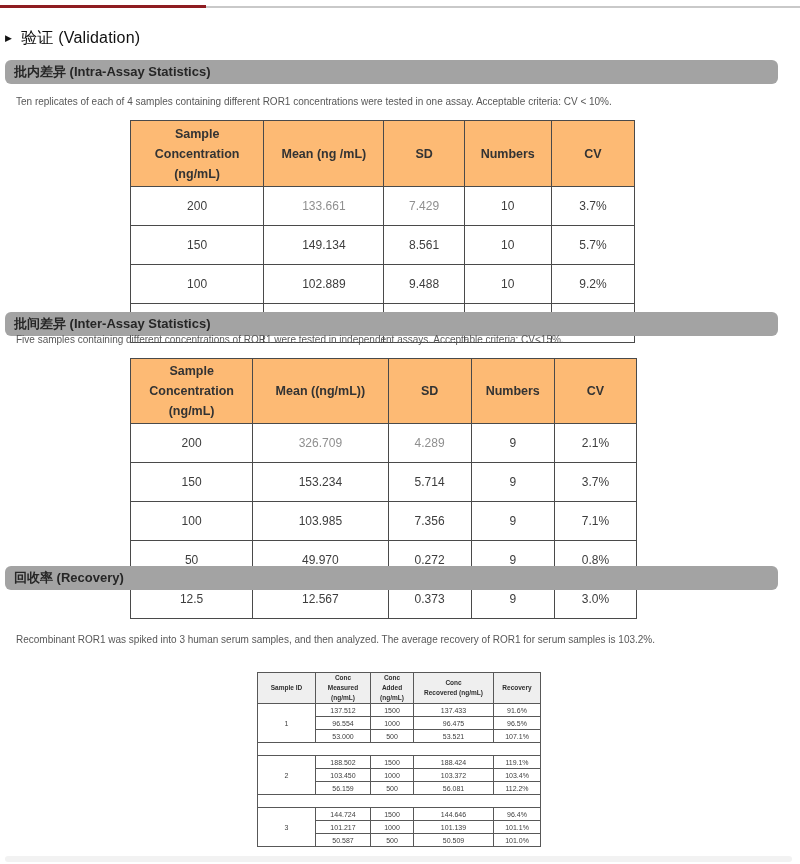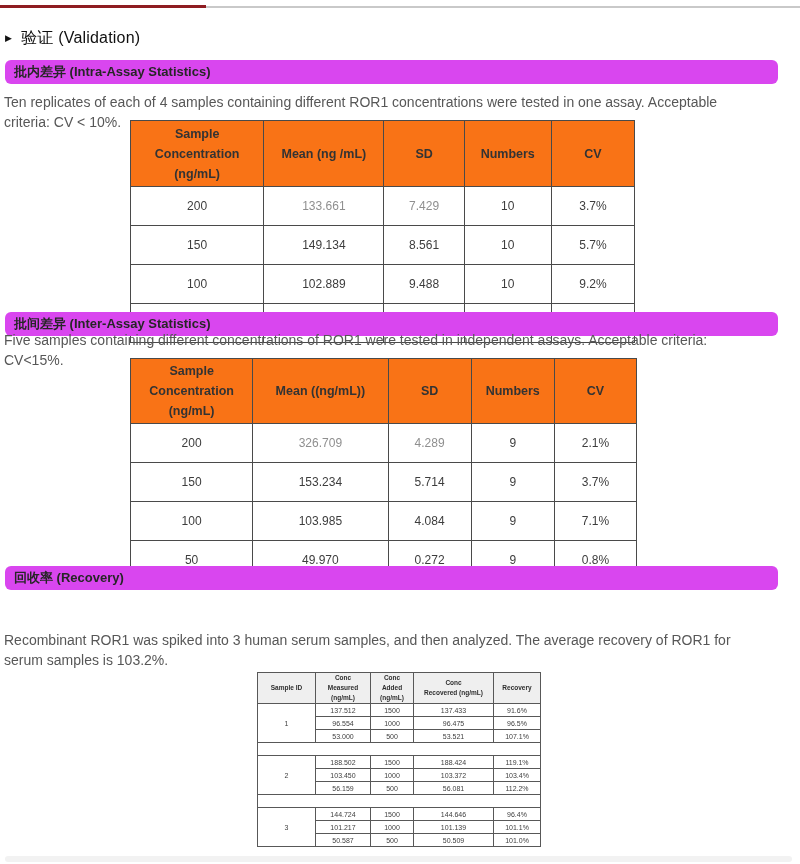--- a/index.html
+++ b/index.html
@@ -5,30 +5,30 @@
   *{box-sizing:border-box;margin:0;padding:0}
   html,body{width:800px;height:864px;background:#ffffff;
     font-family:"Liberation Sans","DejaVu Sans",sans-serif;overflow:hidden}
   body{position:relative}
   .abs{position:absolute}
   .rule-gray{top:6px;left:0;width:800px;height:2px;background:#c9c9c9}
   .rule-red{top:5px;left:0;width:206px;height:3px;background:#8e1c21}
   .page-title{top:28px;left:5px;display:flex;align-items:center;gap:9px;
     font-size:16px;color:#101010;letter-spacing:.2px}
   .page-title .tri{font-size:9px;line-height:1;color:#111}
-  .section-bar{left:5px;width:773px;height:24px;border-radius:6px;background:#d946ef;
+  .section-bar{left:5px;width:773px;height:24px;border-radius:6px;background:#a3a3a3;
     font-size:13px;font-weight:700;color:#262626;line-height:24px;padding-left:9px;
     white-space:nowrap;overflow:hidden}
   .bar-1{top:60px}.bar-2{top:312px}.bar-3{top:566px}
-  .desc{left:4px;width:762px;font-size:14px;color:#575757;line-height:20px}
+  .desc{left:16px;width:762px;font-size:10px;color:#575757;line-height:20px}
   .desc-1{top:92px}.desc-2{top:330px}.desc-3{top:630px;width:756px}
   table{border-collapse:collapse;table-layout:fixed;text-align:center}
   .stats{font-size:12px;color:#3d3d3d}
   .stats th,.stats td{border:1px solid #4a4a4a;padding:12px;overflow:hidden}
-  .stats th{background:#f97316;font-weight:700;font-size:12.5px;color:#333;line-height:20px;padding:2px}
+  .stats th{background:#fdba74;font-weight:700;font-size:12.5px;color:#333;line-height:20px;padding:2px}
   .t1{top:120px;left:130px;width:505px}
   .t2{top:358px;left:130px;width:507px}
   .t1 th:nth-child(1){width:133px}.t1 th:nth-child(2){width:120px}.t1 th:nth-child(3){width:80px}
   .t1 th:nth-child(4){width:87px}.t1 th:nth-child(5){width:83px}
   .t2 th:nth-child(1){width:122px}.t2 th:nth-child(2){width:135px}.t2 th:nth-child(3){width:83px}
   .t2 th:nth-child(4){width:83px}.t2 th:nth-child(5){width:82px}
   .t1 th{height:66px}.t1 td{height:26px}
   .t2 th{height:62px}.t2 td{height:30px}
   .stats tbody tr:first-child td:nth-child(2),
   .stats tbody tr:first-child td:nth-child(3){color:#8f8f8f}
@@ -120,30 +120,37 @@
       <tr>
         <td>150</td>
         <td>153.234</td>
         <td>5.714</td>
         <td>9</td>
         <td>3.7%</td>
       </tr>
       <tr>
         <td>100</td>
         <td>103.985</td>
-        <td>4.084</td>
+        <td>7.356</td>
         <td>9</td>
         <td>7.1%</td>
       </tr>
       <tr>
         <td>50</td>
         <td>49.970</td>
         <td>0.272</td>
         <td>9</td>
         <td>0.8%</td>
+      </tr>
+      <tr>
+        <td>12.5</td>
+        <td>12.567</td>
+        <td>0.373</td>
+        <td>9</td>
+        <td>3.0%</td>
       </tr>
     </tbody>
   </table>
 
 <div class="abs section-bar bar-3">回收率 (Recovery)</div>
 <p class="abs desc desc-3">Recombinant ROR1 was spiked into 3 human serum samples, and then analyzed. The average recovery of ROR1 for serum samples is 103.2%.</p>
 <table class="abs recovery">
     <thead>
       <tr>
         <th>

